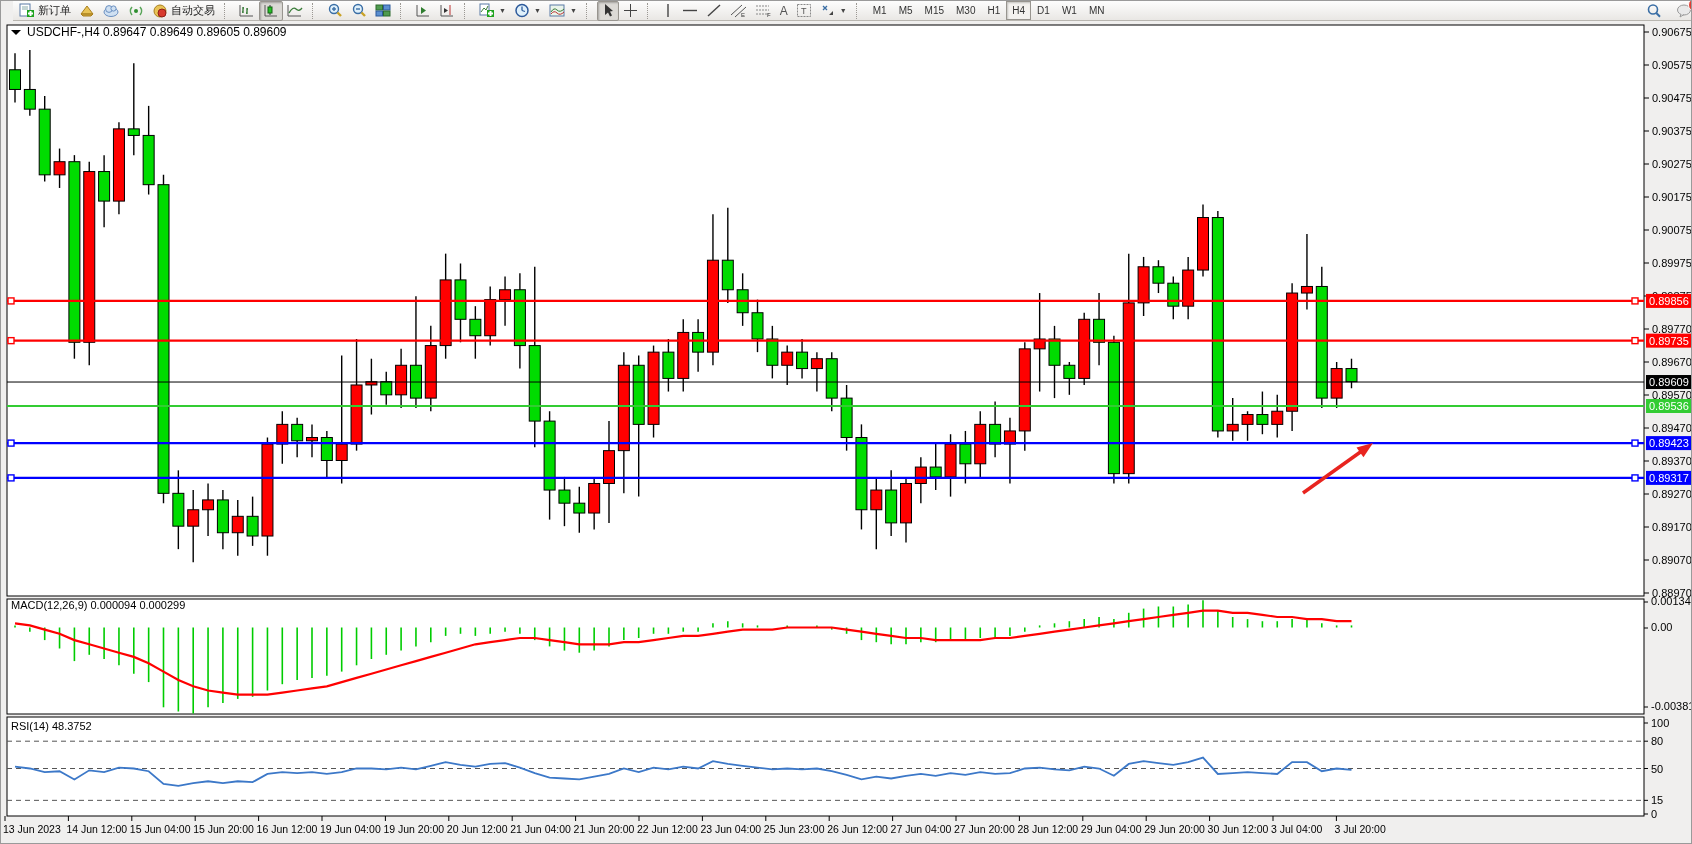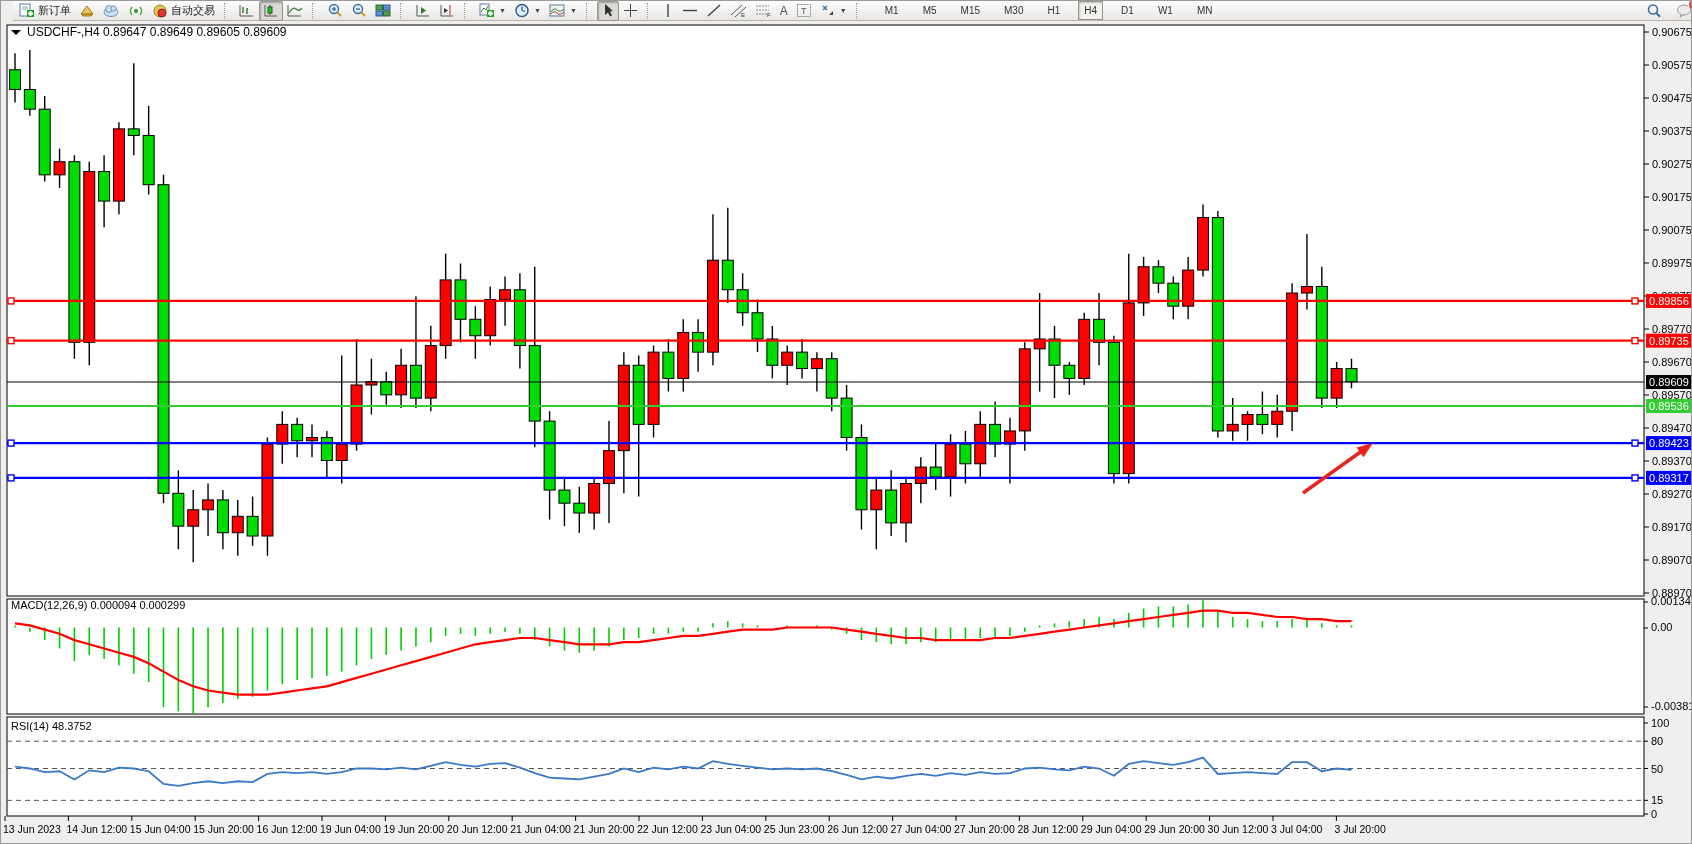--- a/index.html
+++ b/index.html
@@ -5,21 +5,21 @@
   html,body{margin:0;padding:0;background:#d6d3ce;font-family:"Liberation Sans",sans-serif;}
   #app{position:relative;width:1692px;height:844px;background:#f0efee;overflow:hidden;border:1px solid #9a9a9a;box-sizing:border-box;}
   
   #toolbar{position:absolute;left:12px;top:0;width:1692px;height:20px;
     background:linear-gradient(#fdfdfd,#e9e7e4);border-bottom:1px solid #b9b6b0;
     display:flex;align-items:center;padding:0 2px;box-sizing:border-box;z-index:5;}
   .tbtn{height:18px;display:flex;align-items:center;gap:3px;padding:0 3px;border:1px solid transparent;border-radius:2px;font-size:11px;color:#222;cursor:default;}
   .tbtn.pressed{border:1px solid #98958f;background:#dcdad6;box-shadow:inset 1px 1px 2px rgba(0,0,0,.25);}
   .tsep{width:7px;height:16px;border-left:1px dotted #9b9893;margin:0 3px 0 5px;}
   .caret{font-size:7px;color:#444;margin-left:1px;}
-  .tf{font-size:10px;color:#333;padding:1px 5px;height:15px;display:flex;align-items:center;border:1px solid transparent;margin-left:12px;}
+  .tf{font-size:10px;color:#333;padding:1px 5px;height:15px;display:flex;align-items:center;border:1px solid transparent;}
   .tf.active{border:1px solid #98958f;background:#f4f2ef;box-shadow:inset 1px 1px 2px rgba(0,0,0,.2);}
   #tb-right{margin-left:auto;display:flex;align-items:center;gap:6px;padding-right:6px;}
   .badge{position:absolute;top:-4px;right:-6px;background:#e03c31;color:#fff;border-radius:50%;width:12px;height:12px;font-size:9px;display:flex;align-items:center;justify-content:center;border:1px solid #fff;}
   svg.ic{display:block;}
   
   #chartsvg{position:absolute;left:0;top:0;}
   text{font-family:"Liberation Sans",sans-serif;}
 </style>
 </head>
 <body>

